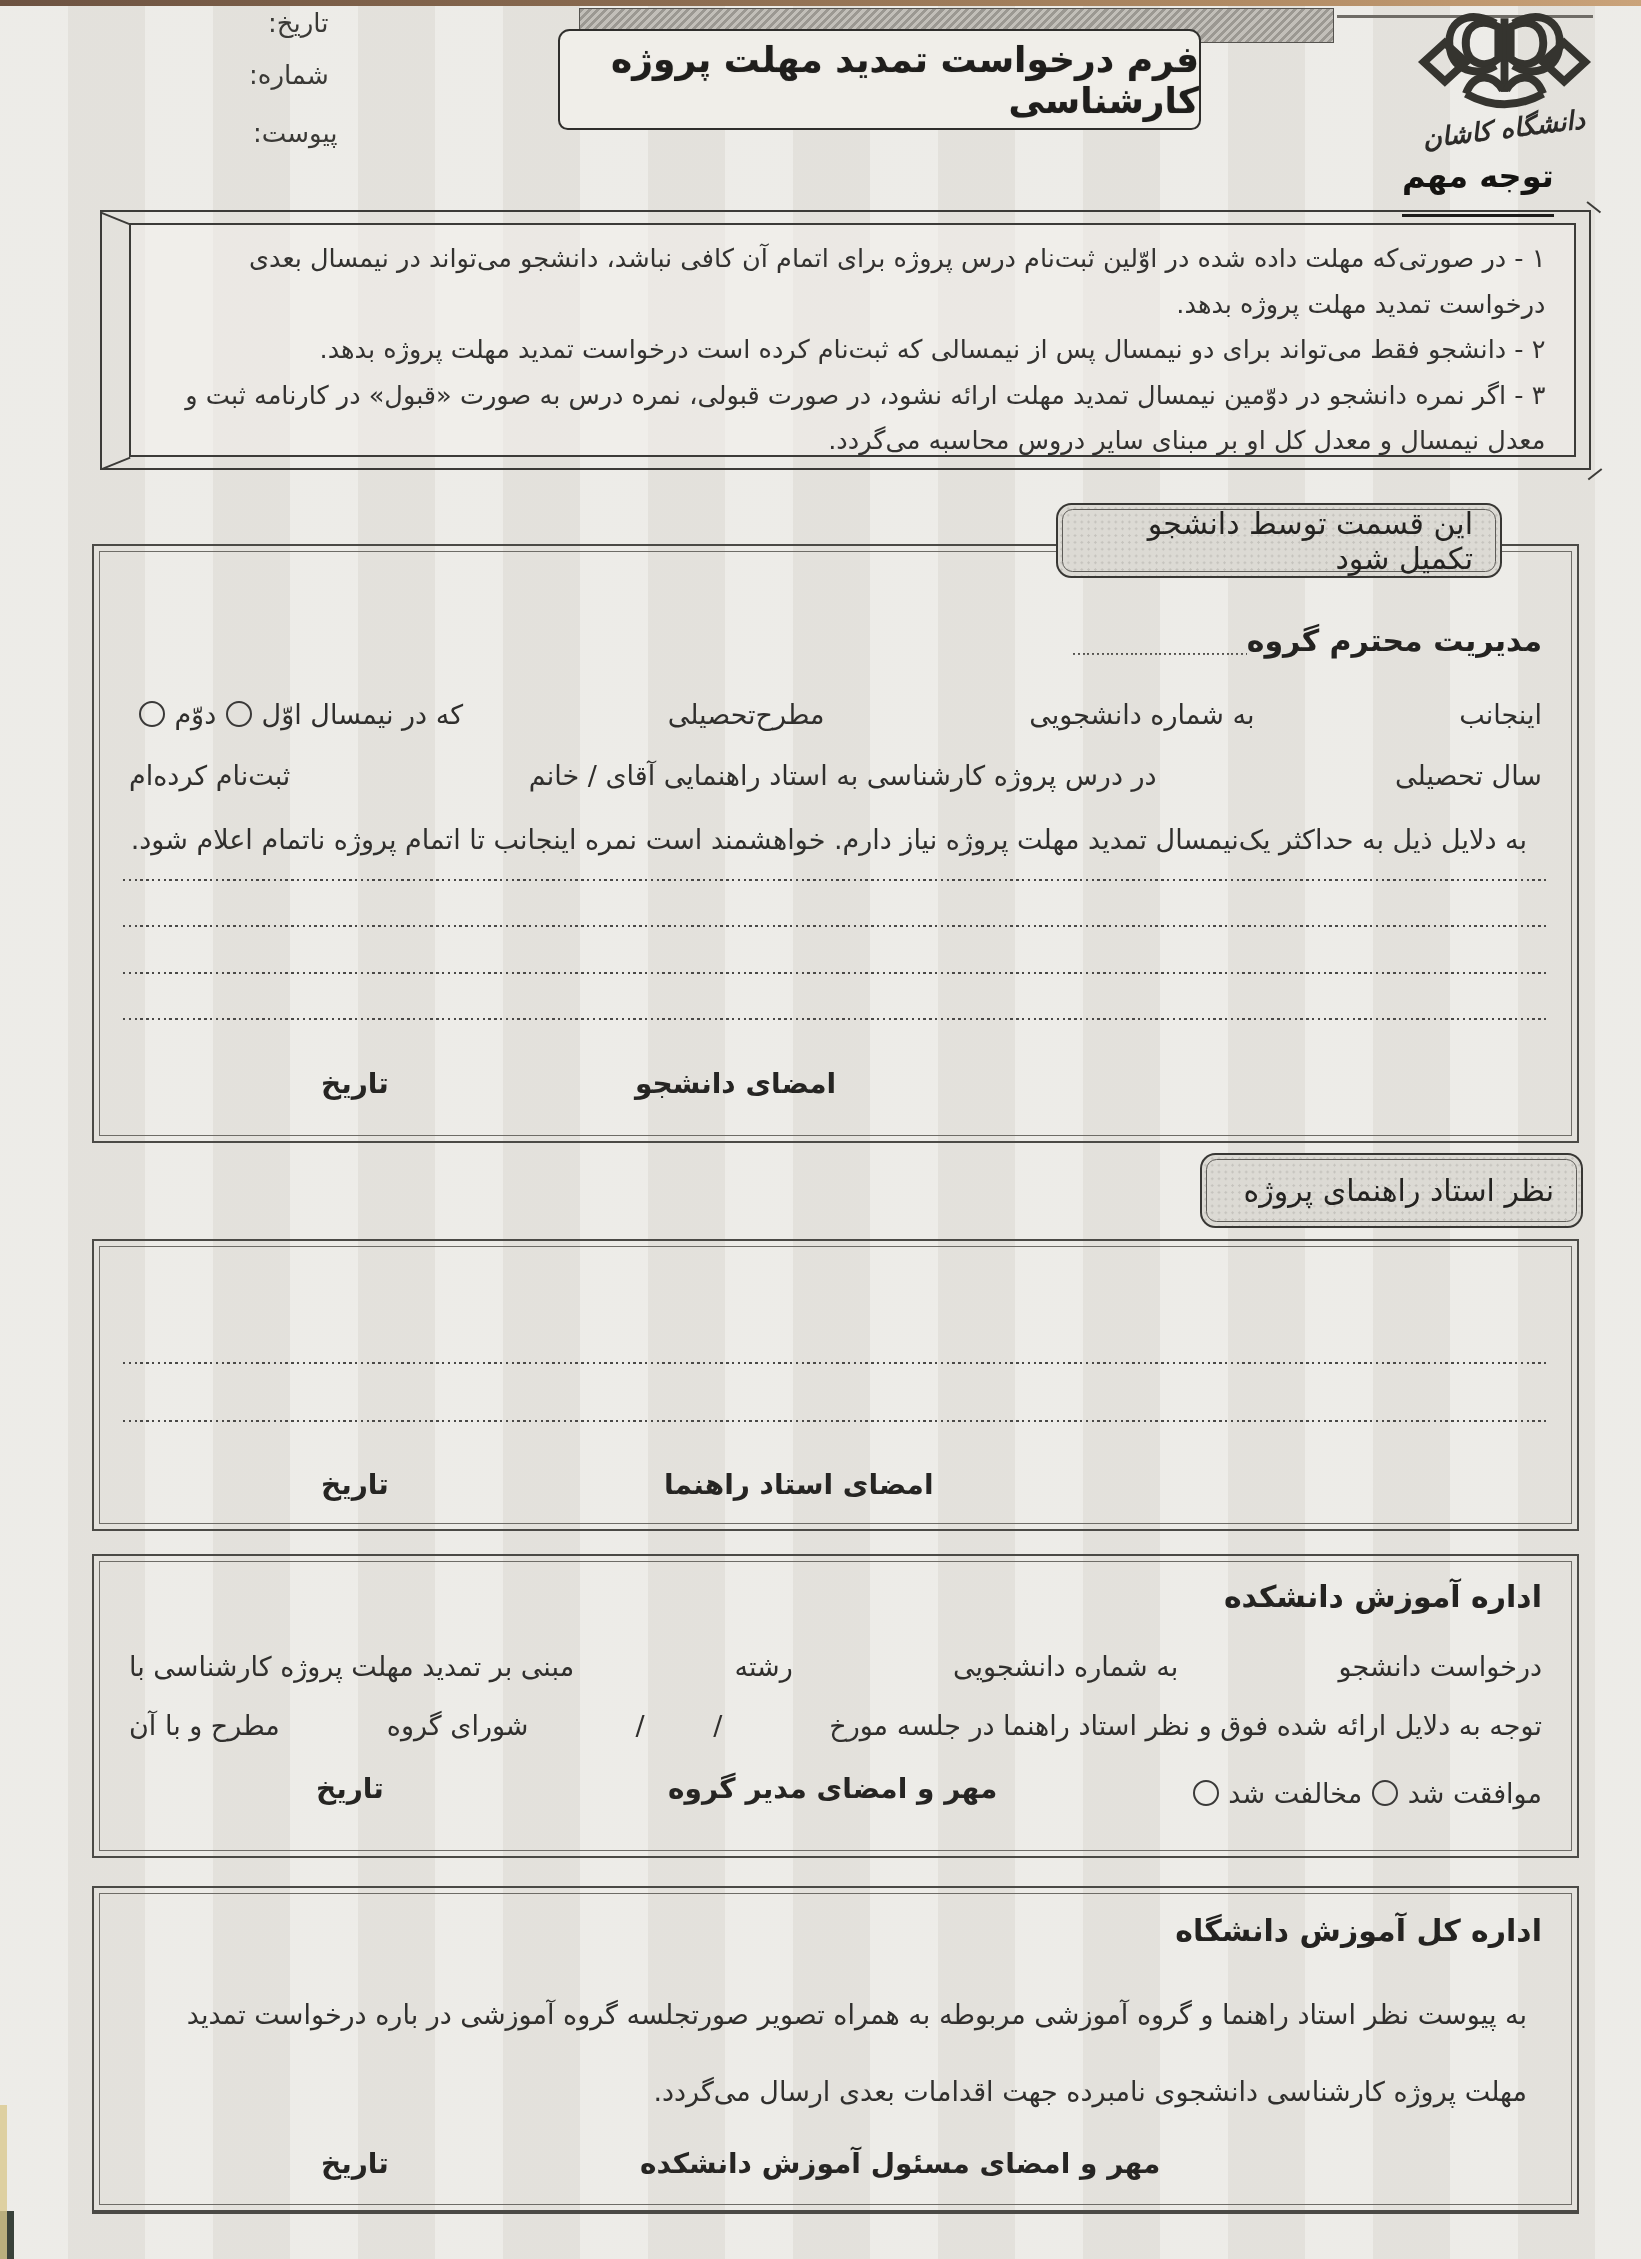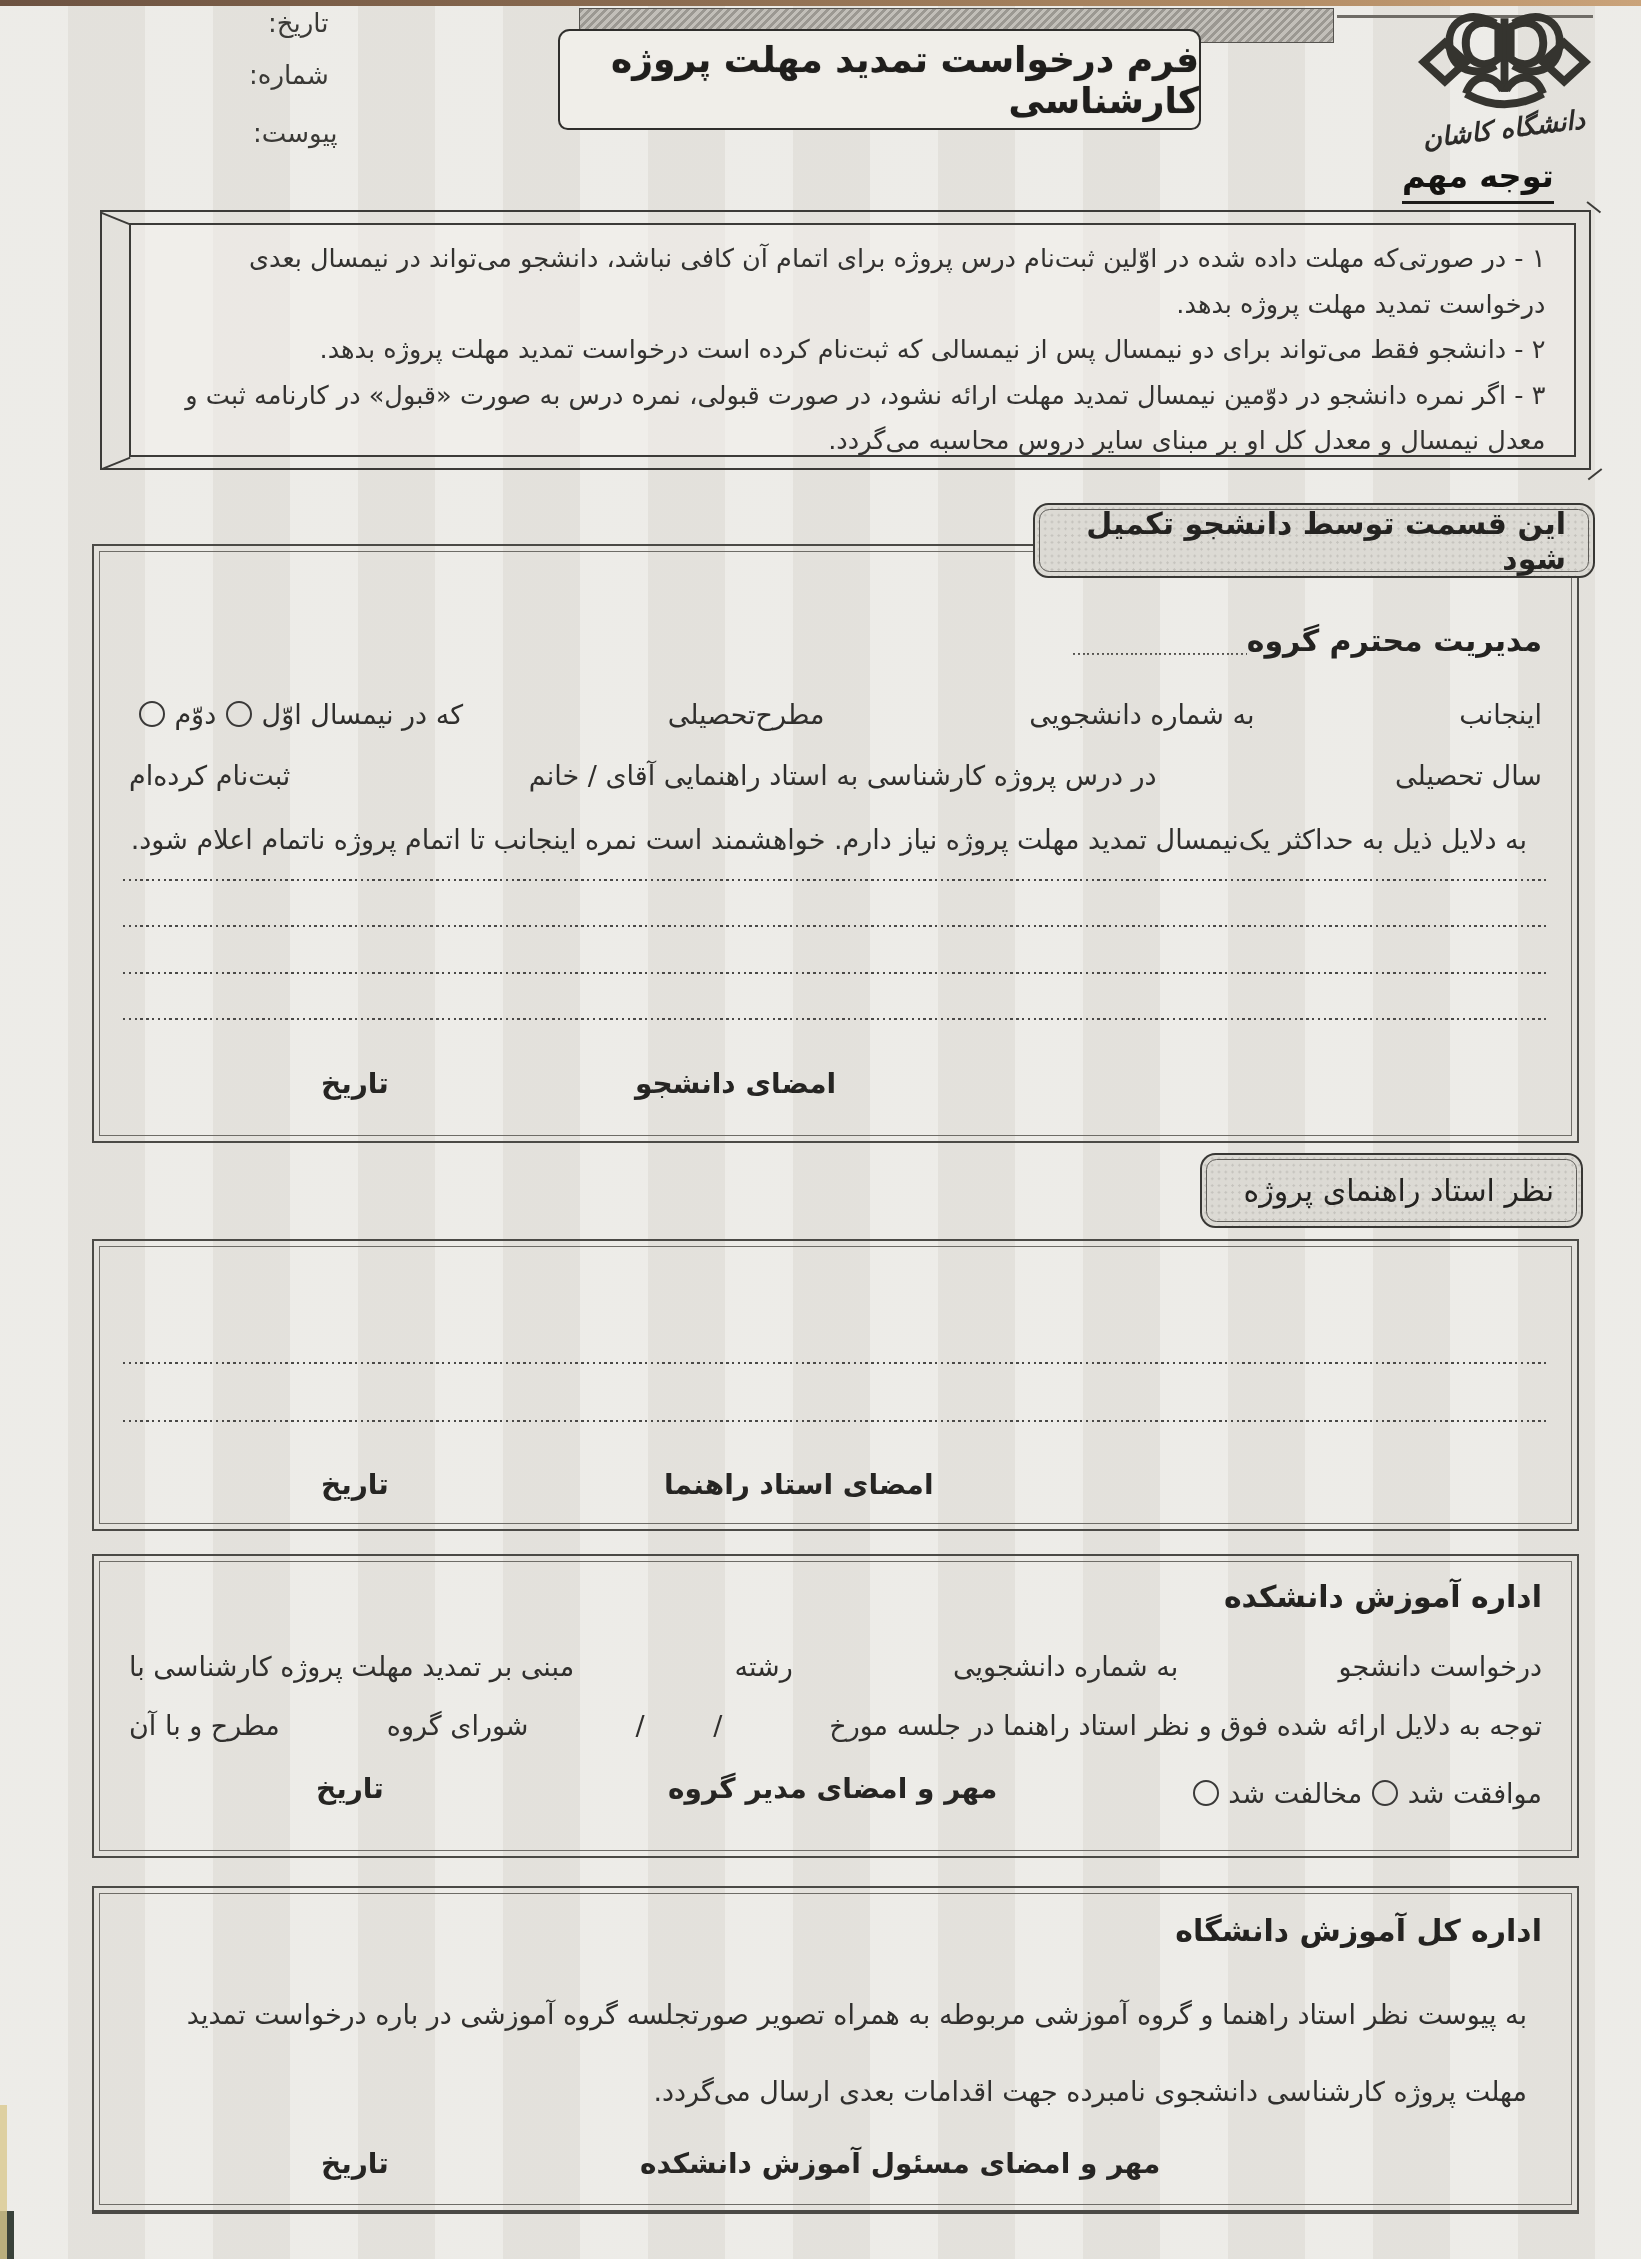--- a/index.html
+++ b/index.html
@@ -33,21 +33,21 @@
     display:flex;align-items:center;justify-content:center;z-index:2;}
   .title-box .t{font-size:36px;font-weight:700;letter-spacing:-1px;color:#1f1e1c;
     text-shadow:0 0 1px rgba(0,0,0,.35);}
 
   
   .logo-wrap{position:absolute;left:1398px;top:5.8px;width:212px;text-align:center;z-index:1;}
   .logo-wrap svg{display:block;margin:0 auto;}
   .uni-name{display:inline-block;font-size:26px;font-weight:600;font-style:italic;
     transform:rotate(-7deg);margin-top:-5.8px;color:#2c2b29;}
   .notice-heading{position:absolute;left:1402px;top:157px;font-size:32px;font-weight:700;
-    border-bottom:3.9px solid #1d1c1a;padding-bottom:6px;color:#151412;}
+    border-bottom:3.9px solid #1d1c1a;padding-bottom:19px;color:#151412;}
 
   
   .frame-outer{position:absolute;left:100px;top:210px;width:1487px;height:256px;
     border:2.9px solid #3c3b38;}
   .frame-inner{position:absolute;top:10.6px;bottom:10.6px;left:27px;right:12.6px;
     border:2.4px solid #3c3b38;background:rgba(244,242,237,.45);
     padding:11.6px 29px 0 25px;box-sizing:border-box;}
   .diag{position:absolute;background:#3c3b38;height:2.4px;transform-origin:0 0;}
   .notice-item{font-size:25.6px;line-height:1.78;color:#333230;text-align:right;}
 
@@ -122,21 +122,21 @@
     <div class="diag" style="right:-12.6px;top:0;width:17.4px;transform:rotate(38deg);transform-origin:100% 0;"></div>
     <div class="diag" style="left:0;bottom:-1.9px;width:30px;transform:rotate(-22deg);"></div>
     <div class="diag" style="right:-12.6px;bottom:-1.9px;width:17.4px;transform:rotate(-38deg);transform-origin:100% 0;"></div>
     <div class="frame-inner">
       <div class="notice-item">۱ - در صورتی‌که مهلت داده شده در اوّلین ثبت‌نام درس پروژه برای اتمام آن کافی نباشد، دانشجو می‌تواند در نیمسال بعدی درخواست تمدید مهلت پروژه بدهد.</div>
       <div class="notice-item">۲ - دانشجو فقط می‌تواند برای دو نیمسال پس از نیمسالی که ثبت‌نام کرده است درخواست تمدید مهلت پروژه بدهد.</div>
       <div class="notice-item">۳ - اگر نمره دانشجو در دوّمین نیمسال تمدید مهلت ارائه نشود، در صورت قبولی، نمره درس به صورت «قبول» در کارنامه ثبت و معدل نیمسال و معدل کل او بر مبنای سایر دروس محاسبه می‌گردد.</div>
     </div>
   </div>
 
-  <div class="tab" style="left:1033px;top:503px;width:562px;font-weight:bold;">
+  <div class="tab" style="left:1056px;top:503px;width:446px;">
     <span class="t">این قسمت توسط دانشجو تکمیل شود</span>
   </div>
   <div class="box" style="top:544px;height:599px;">
     <div class="sal" style="top:77px;">
       <span>مدیریت محترم گروه</span><span class="dots-short"></span>
     </div>
     <div class="row" style="top:153px;">
       <span class="txt">اینجانب</span>
       <span class="txt">به شماره دانشجویی</span>
       <span class="txt">مطرح‌تحصیلی</span>

